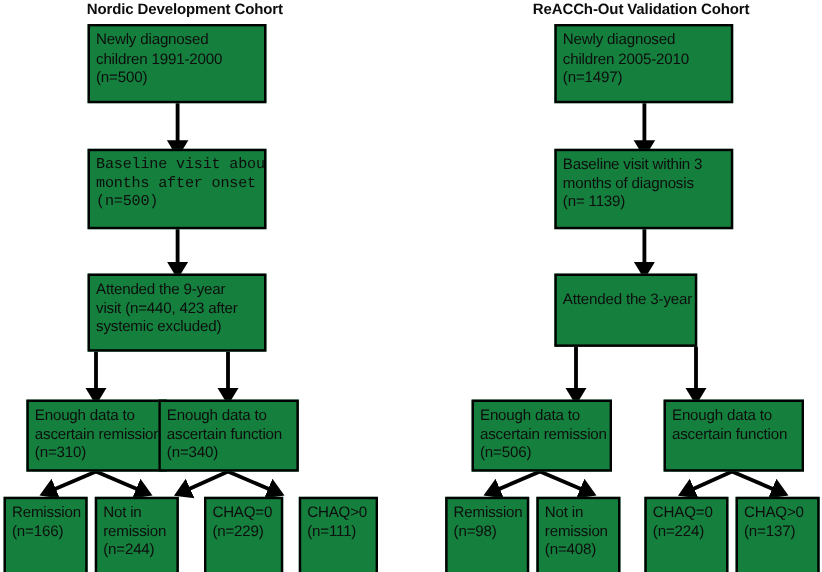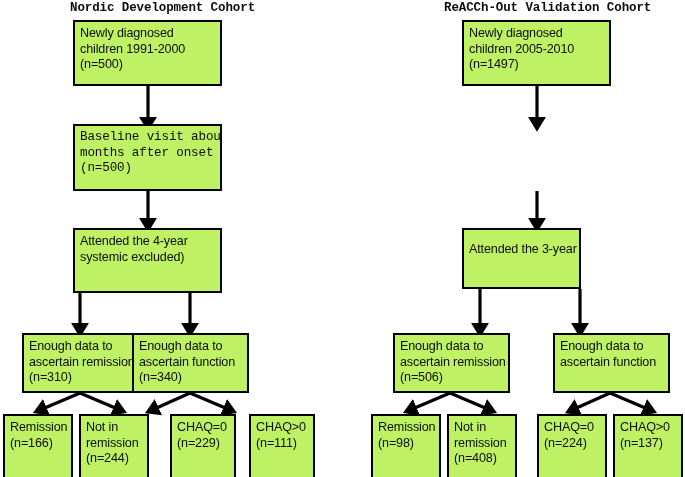--- a/index.html
+++ b/index.html
@@ -18,27 +18,26 @@
     overflow: hidden;
   }
   .col-title {
     position: absolute;
     font-weight: bold;
     font-size: 12.5px;
     color: #0d0d0d;
     letter-spacing: -0.1px;
     white-space: nowrap;
     text-align: center;
-    font-family: Liberation Mono, monospace;
   }
   .node {
     position: absolute;
     box-sizing: border-box;
     border: 2.5px solid #000000;
-    background: #bef264;
+    background: #15803d;
     color: #0d0d0d;
     font-size: 12.6px;
     line-height: 15.6px;
     padding: 4px 0 4px 5px;
     letter-spacing: -0.15px;
     overflow: hidden;
   }
   .node span { display: block; white-space: nowrap; }
   svg.links {
     position: absolute;
@@ -90,21 +89,22 @@
     <span>(n=500)</span>
   </div>
 
   <div class="node" style="left:73px; top:124px; width:149px; height:67px;font-family:Liberation Mono, monospace;">
     <span>Baseline visit about 6</span>
     <span>months after onset</span>
     <span>(n=500)</span>
   </div>
 
   <div class="node" style="left:73px; top:228px; width:149px; height:65px;">
-    <span>Attended the 4-year</span>
+    <span>Attended the 9-year</span>
+    <span>visit (n=440, 423 after</span>
     <span>systemic excluded)</span>
   </div>
 
   <div class="node" style="left:22px; top:333px; width:117px; height:60px;">
     <span>Enough data to</span>
     <span>ascertain remission</span>
     <span>(n=310)</span>
   </div>
 
   <div class="node" style="left:132px; top:333px; width:117px; height:60px;">
@@ -135,20 +135,25 @@
   </div>
 
   <div class="col-title" style="left:444px; top:1px; width:180px;">ReACCh-Out Validation Cohort</div>
 
   <div class="node" style="left:462px; top:20px; width:149px; height:66px;">
     <span>Newly diagnosed</span>
     <span>children 2005-2010</span>
     <span>(n=1497)</span>
   </div>
 
+  <div class="node" style="left:462px; top:124px; width:149px; height:67px;">
+    <span>Baseline visit within 3</span>
+    <span>months of diagnosis</span>
+    <span>(n= 1139)</span>
+  </div>
 
   <div class="node" style="left:462px; top:228px; width:119px; height:61px; padding-top:12px;">
     <span>Attended the 3-year</span>
   </div>
 
   <div class="node" style="left:393px; top:333px; width:117px; height:60px;">
     <span>Enough data to</span>
     <span>ascertain remission</span>
     <span>(n=506)</span>
   </div>

